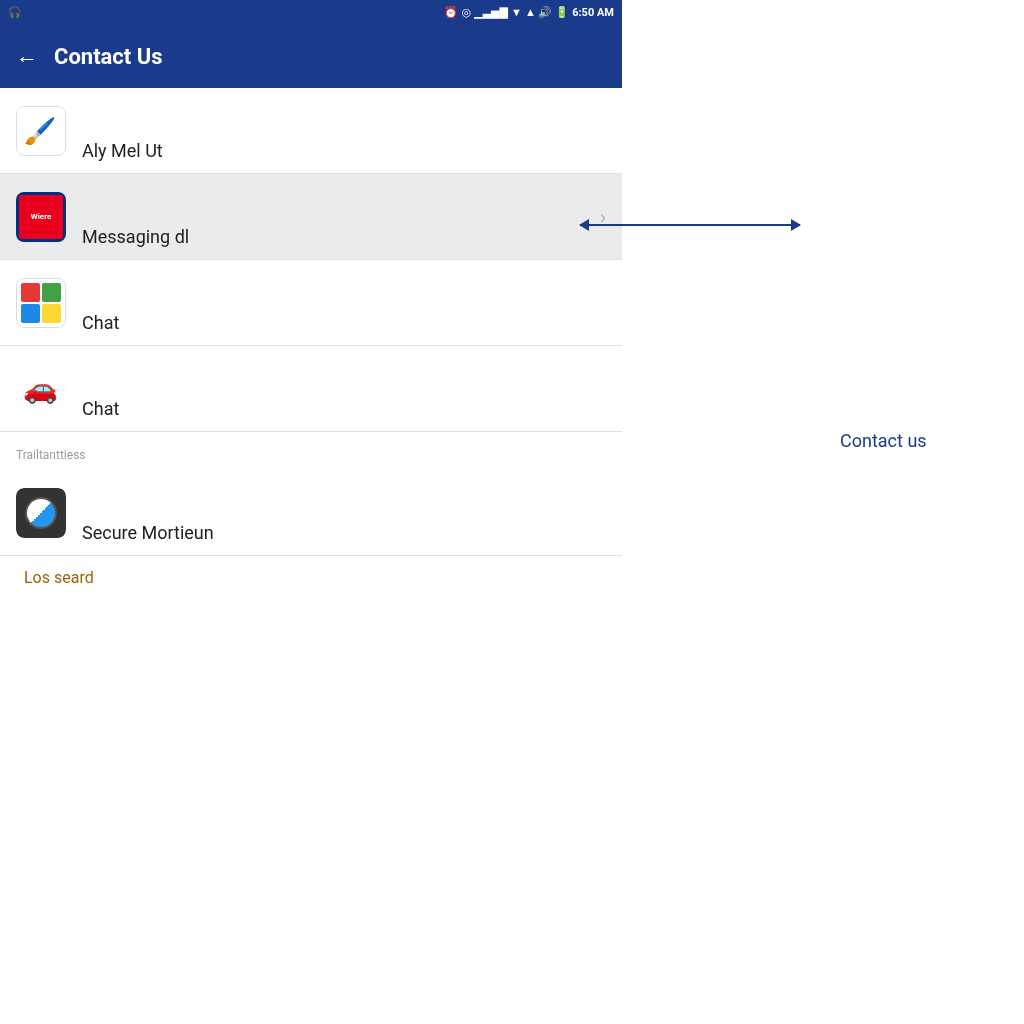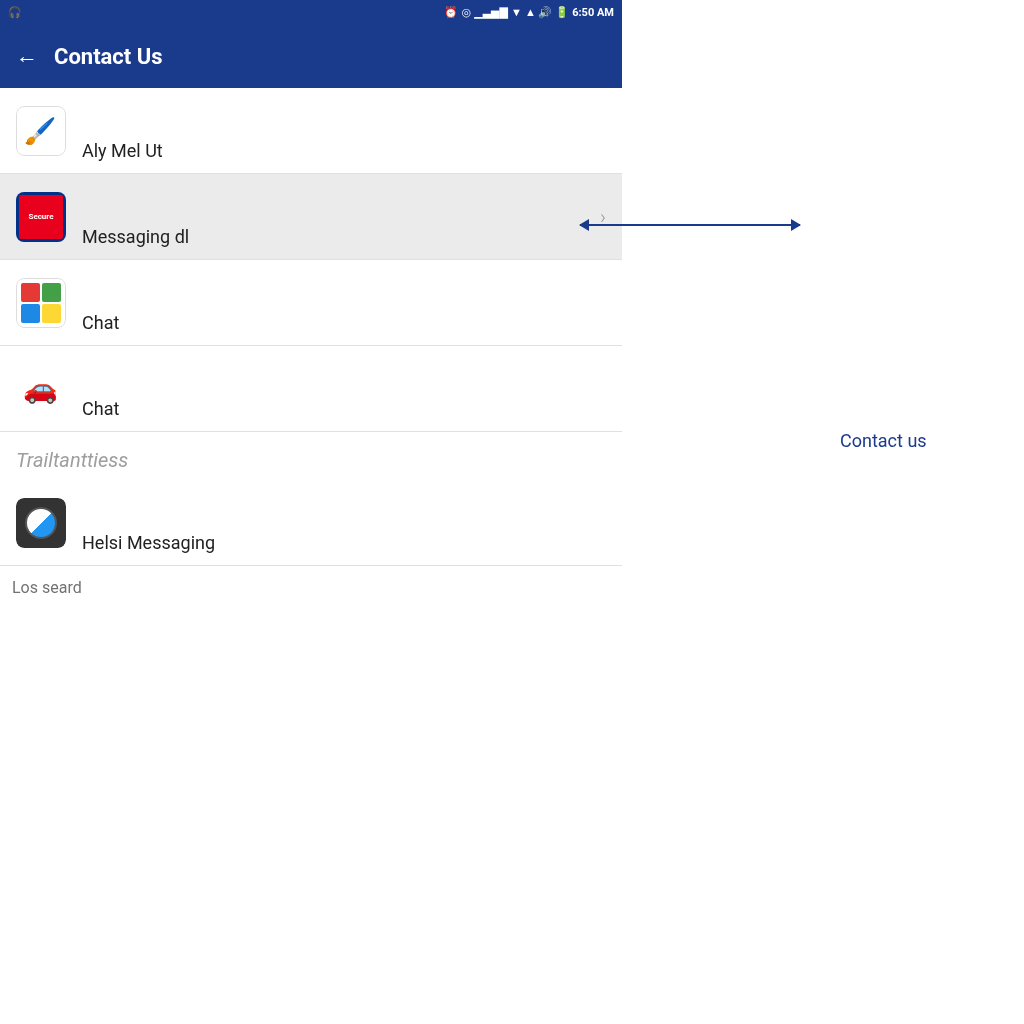--- a/index.html
+++ b/index.html
@@ -105,31 +105,30 @@
     }
     .list-item-chevron {
       color: #9e9e9e;
       font-size: 20px;
       font-weight: 300;
     }
 
     
     .section-header {
       padding: 16px 16px 8px 16px;
-      font-size: 20px;
+      font-size: 12px;
       color: #9e9e9e;
       background: white;
-      font-style: italic;
     }
 
     
     .los-seard {
-      padding: 12px 12px;
+      padding: 12px 24px;
       font-size: 16px;
-      color: #737373;
+      color: #a16207;
       cursor: pointer;
       background: white;
     }
 
     
     .icon-brush {
       width: 50px;
       height: 50px;
       border: 1px solid #ddd;
       border-radius: 8px;
@@ -286,21 +285,21 @@
   <div class="list-item">
     <div class="list-item-icon">
       <div class="icon-brush">🖌️</div>
     </div>
     <span class="list-item-text">Aly Mel Ut</span>
   </div>
 
   <div class="list-item highlighted">
     <div class="list-item-icon">
       <div class="icon-mortieun">
-        <div class="icon-mortieun-inner">Secure</div>
+        <div class="icon-mortieun-inner">Wiere</div>
       </div>
     </div>
     <span class="list-item-text">Messaging dl</span>
     <span class="list-item-chevron">›</span>
   </div>
 
   <div class="list-item">
     <div class="list-item-icon">
       <div class="icon-grid">
         <div class="grid-sq" style="background:#e53935;"></div>
@@ -322,21 +321,21 @@
   <div class="section-header">
     <span>Trailtanttiess</span>
   </div>
 
   <div class="list-item">
     <div class="list-item-icon">
       <div class="icon-secure">
         <div class="secure-circle"></div>
       </div>
     </div>
-    <span class="list-item-text">Helsi Messaging</span>
+    <span class="list-item-text">Secure Mortieun</span>
   </div>
 
   <div class="los-seard">
     <span>Los seard</span>
   </div>
 
 </div>
 
 <div class="arrow-annotation">
   <div class="arrow-line"></div>

